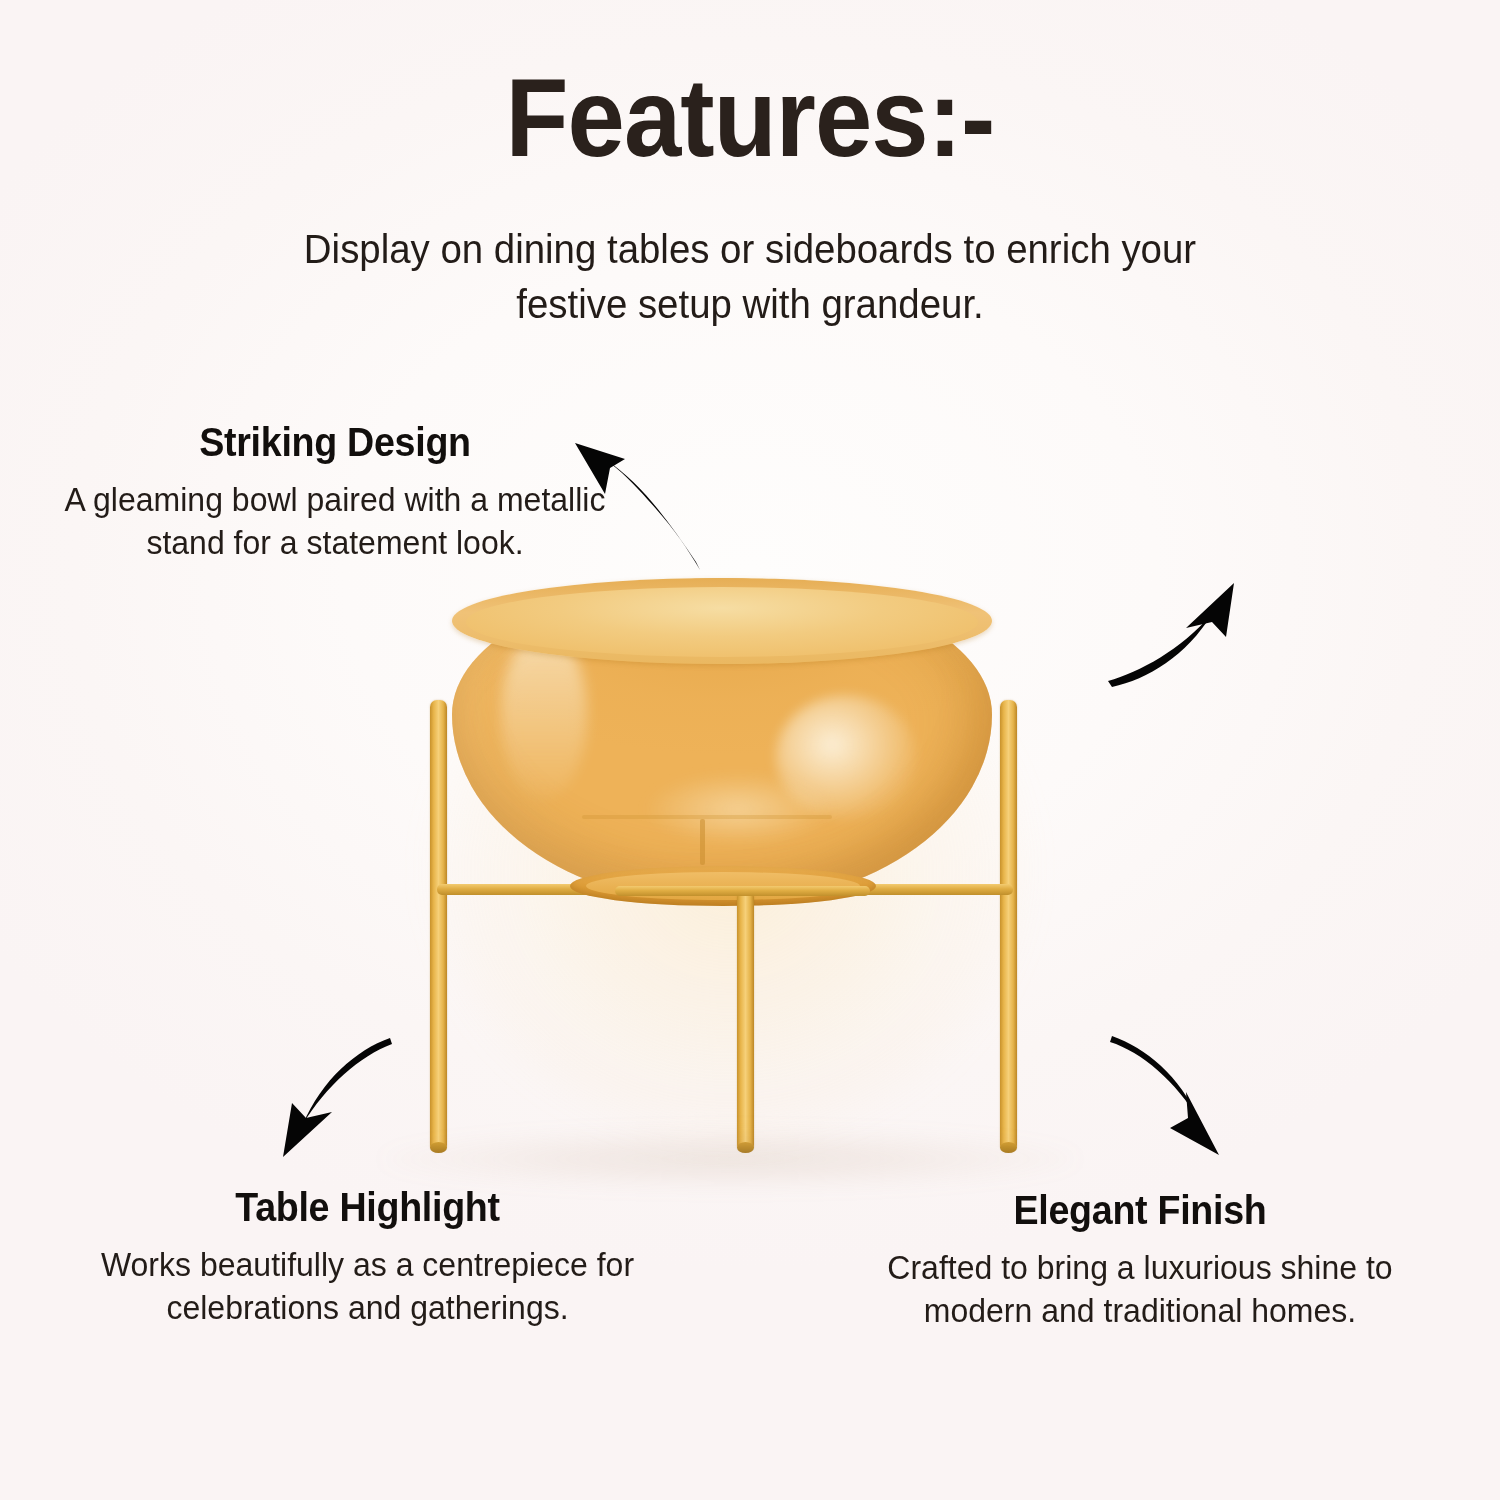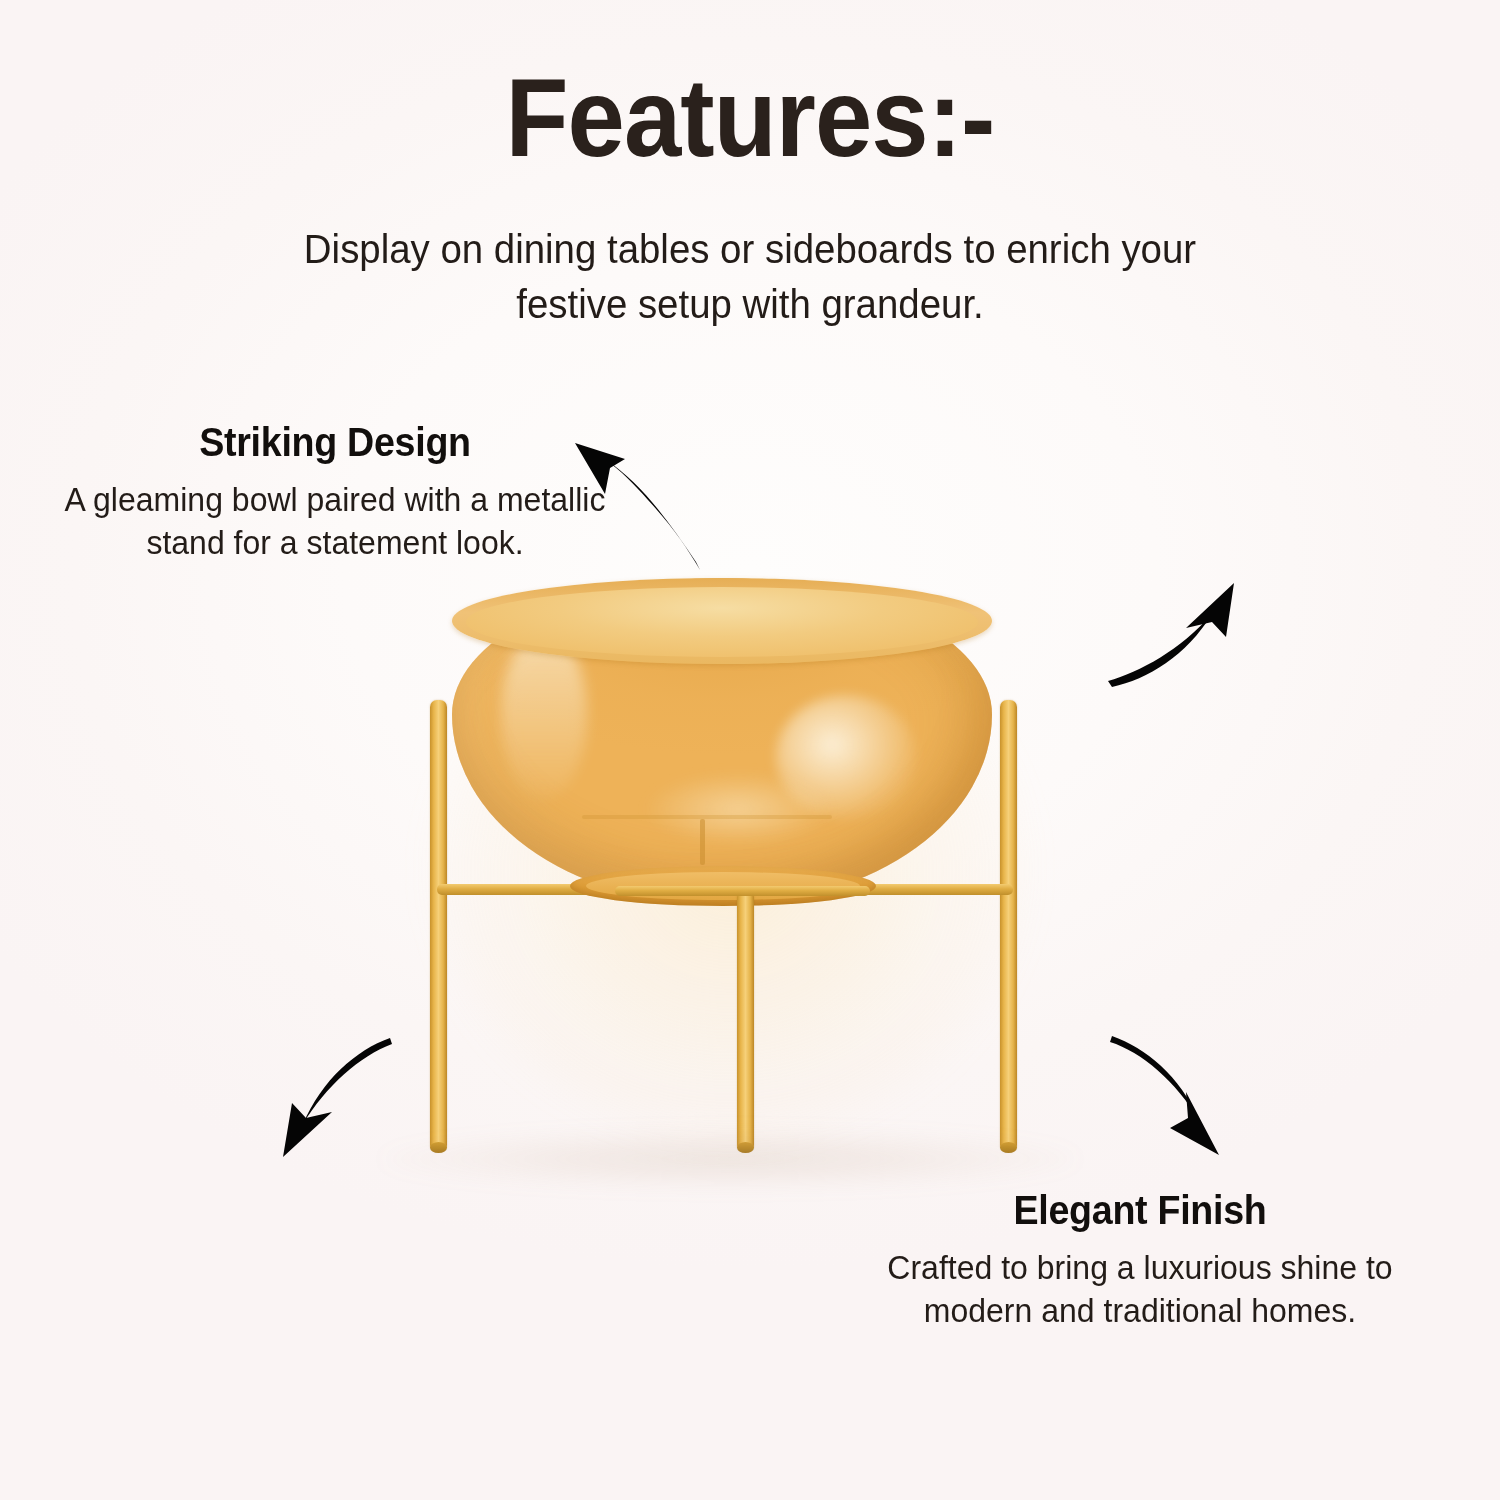--- a/index.html
+++ b/index.html
@@ -259,19 +259,23 @@
       <path d="M 1219 1155 L 1170 1128 L 1188 1118 L 1186 1092 Z" fill="#050505"></path>
     </g>
   </svg>
 
   <div class="feature" id="feat-striking">
     <div class="f-title">Striking Design</div>
     <div class="f-body">A gleaming bowl paired with a metallic stand for a statement look.</div>
   </div>
 
 
+  <div class="feature" id="feat-table">
+    <div class="f-title">Table Highlight</div>
+    <div class="f-body">Works beautifully as a centrepiece for celebrations and gatherings.</div>
+  </div>
 
   <div class="feature" id="feat-elegant">
     <div class="f-title">Elegant Finish</div>
     <div class="f-body">Crafted to bring a luxurious shine to modern and traditional homes.</div>
   </div>
 
 </div>
 
 </body></html>

